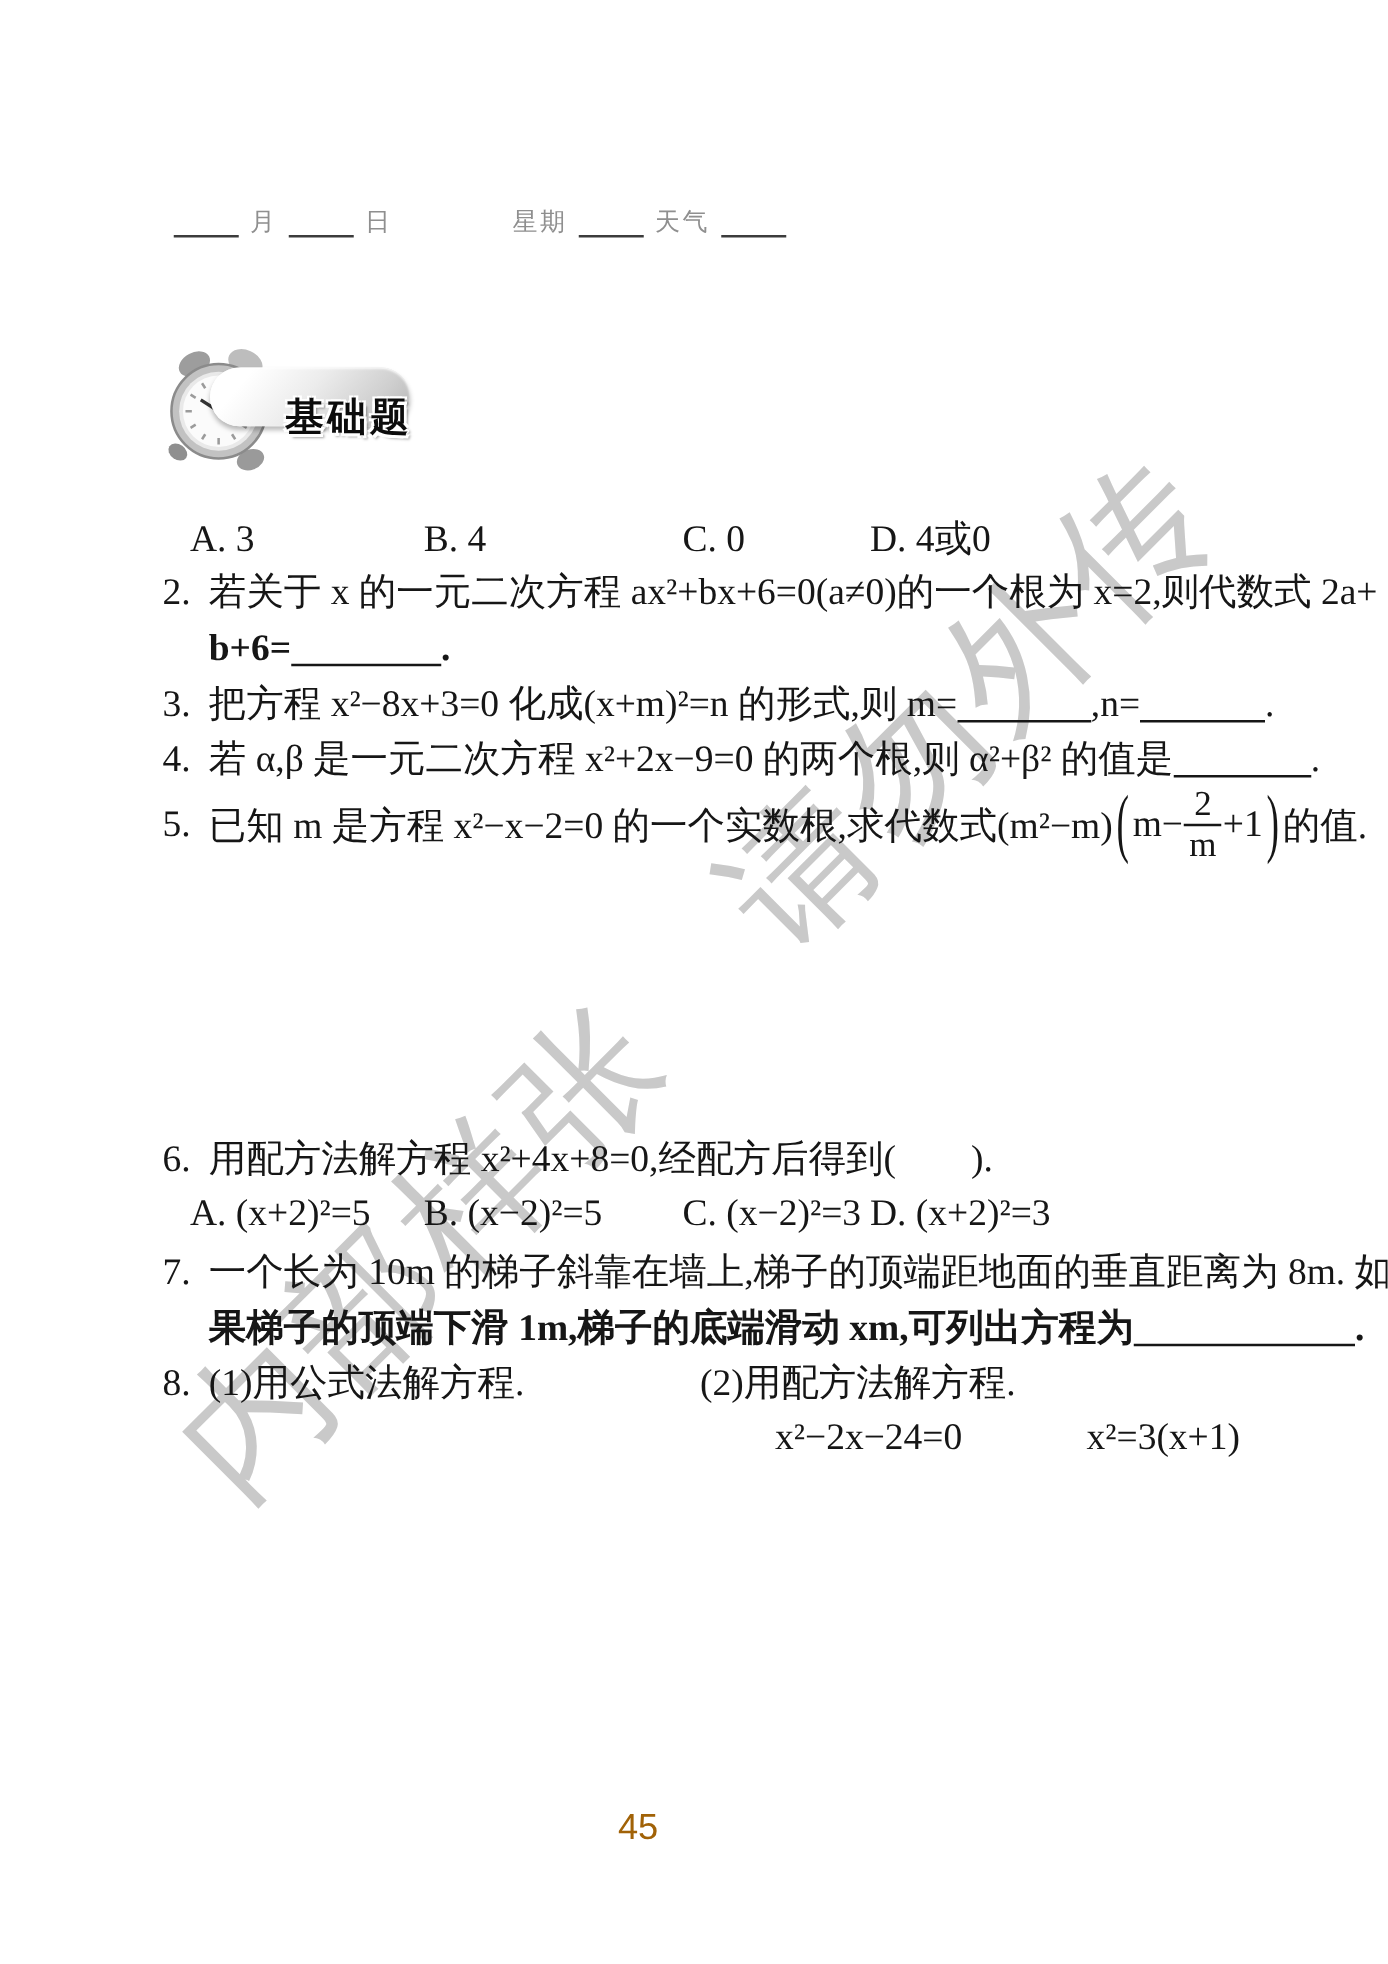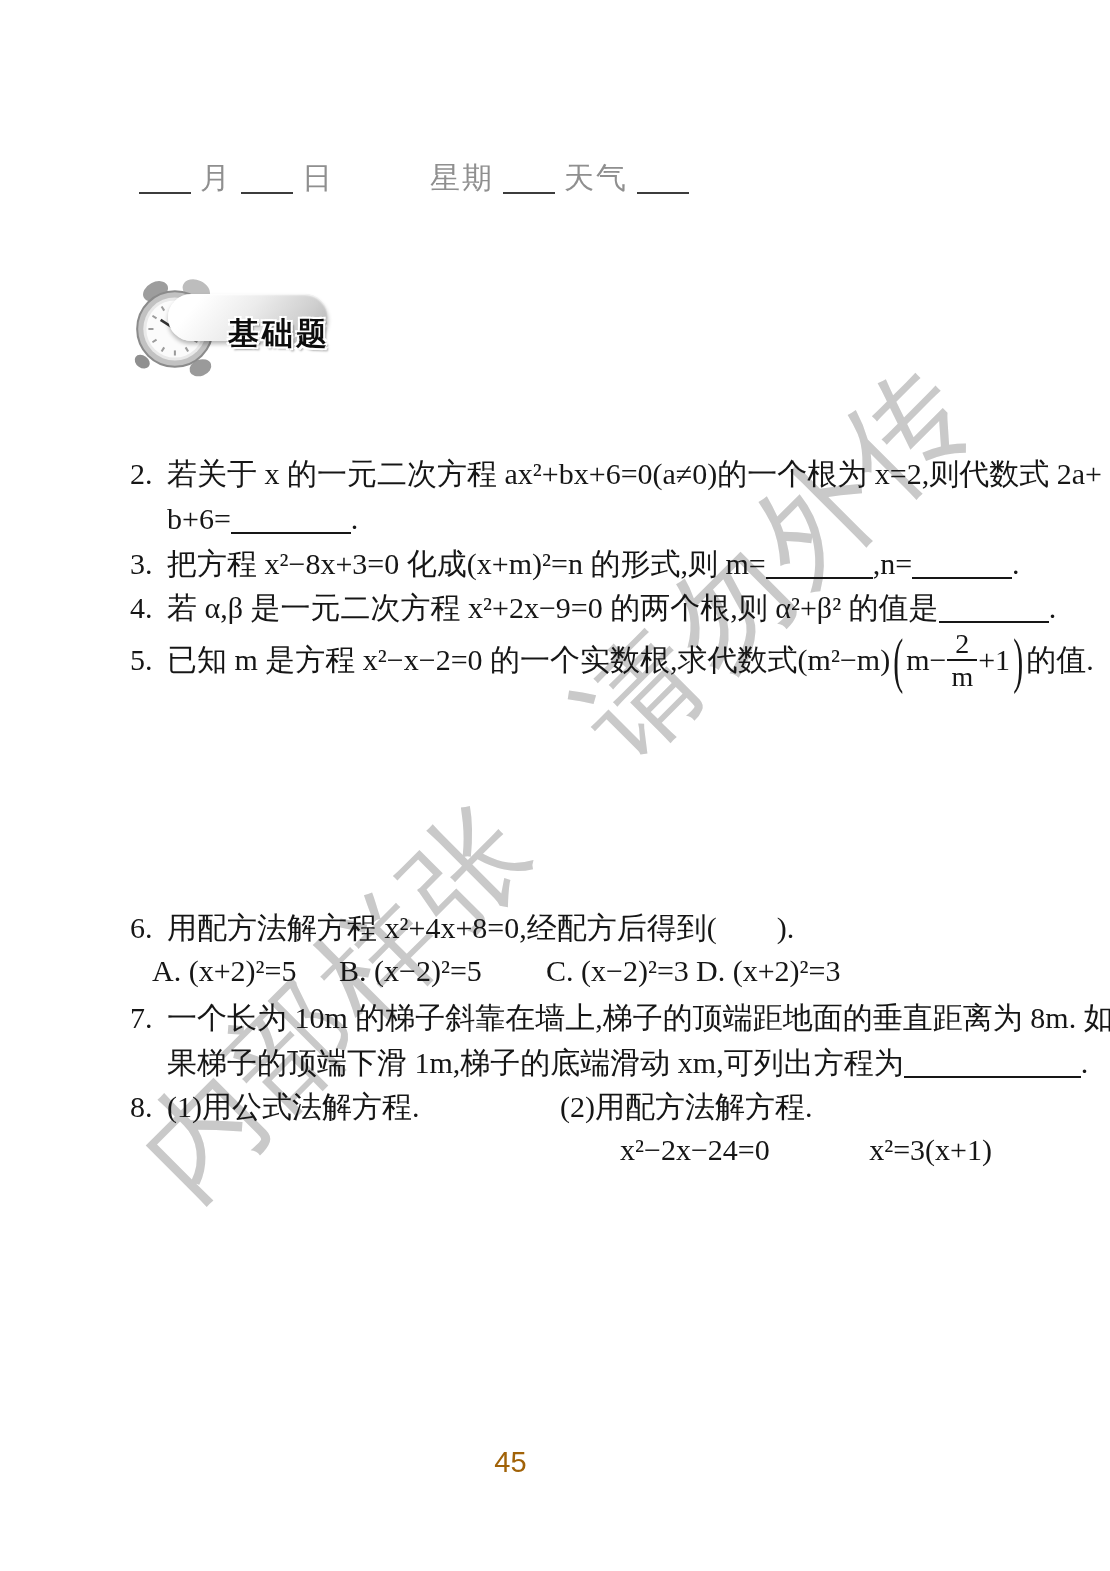--- a/index.html
+++ b/index.html
@@ -11,21 +11,21 @@
     position:absolute;left:557px;top:782px;z-index:0;
     transform:translate(-50%,-50%) rotate(-45deg);
     font-size:118px;color:#c9c9c9;letter-spacing:6px;white-space:pre;
     font-family:"Liberation Serif",serif;
   }
   .content{position:absolute;inset:0;z-index:1;}
 
   
   .dateline{
     position:absolute;top:158px;left:130px;width:860px;
-    font-family:Liberation Mono, monospace;font-size:30px;color:#8f8f8f;
+    font-family:Liberation Mono, monospace;font-size:20px;color:#8f8f8f;
     white-space:pre;letter-spacing:2px;
   }
   .dl-blank{
     display:inline-block;width:52px;height:30px;vertical-align:-6px;
     border-bottom:2px solid #3c3c3c;margin:0 9px;
   }
   .dl-gap{display:inline-block;width:96px;}
 
   
   .badge{position:absolute;top:282px;left:125px;width:260px;height:104px;}
@@ -43,21 +43,21 @@
     text-shadow:-2px -2px 0 #fff,2px -2px 0 #fff,-2px 2px 0 #fff,2px 2px 0 #fff,3px 3px 2px rgba(0,0,0,0.35);
     margin-top:32px;
   }
 
   
   .line{
     position:absolute;left:130px;width:862px;font-size:30px;line-height:38px;
     white-space:pre;
   }
   .line .num{display:inline-block;min-width:37px;}
-  .indent2{left:167px;width:825px;}
+  .indent2{left:167px;width:825px;font-weight:bold;}
 
   .opts{
     position:absolute;left:130px;width:862px;box-sizing:border-box;
     display:grid;grid-template-columns:187px 207px 150px 1fr;padding-left:22px;
     font-size:30px;line-height:38px;white-space:pre;
   }
 
   .blank{
     display:inline-block;border-bottom:2px solid #161616;height:1em;
     vertical-align:-5px;
@@ -121,20 +121,26 @@
       </g>
       <line x1="45" y1="50" x2="31" y2="41" stroke="#333" stroke-width="2.6"></line>
       <line x1="45" y1="50" x2="55" y2="34" stroke="#333" stroke-width="2"></line>
       <circle cx="45" cy="50" r="2.2" fill="#333"></circle>
     </svg>
     <div class="pill">
       <span class="pill-label">基础题</span>
     </div>
   </div>
 
+  <div class="opts" style="top:413px;">
+    <span>A. 3</span>
+    <span>B. 4</span>
+    <span>C. 0</span>
+    <span>D. 4或0</span>
+  </div>
 
   <div class="line" style="top:455px;"><span class="num">2.</span><span>若关于 x 的一元二次方程 ax²+bx+6=0(a≠0)的一个根为 x=2,则代数式 2a+</span></div>
   <div class="line indent2" style="top:500px;"><span>b+6=</span><span class="blank b120"></span><span>.</span></div>
 
   <div class="line" style="top:545px;"><span class="num">3.</span><span>把方程 x²−8x+3=0 化成(x+m)²=n 的形式,则 m=</span><span class="blank b107"></span><span>,n=</span><span class="blank b100"></span><span>.</span></div>
 
   <div class="line" style="top:589px;"><span class="num">4.</span><span>若 α,β 是一元二次方程 x²+2x−9=0 的两个根,则 α²+β² 的值是</span><span class="blank b110"></span><span>.</span></div>
 
   <div class="p5row"><span class="num">5.</span><span>已知 m 是方程 x²−x−2=0 的一个实数根,求代数式(m²−m)</span><span class="bigp">(</span><span>m−</span><span class="frac"><span class="fn">2</span><span class="fd">m</span></span><span>+1</span><span class="bigp">)</span><span>的值.</span></div>
 

